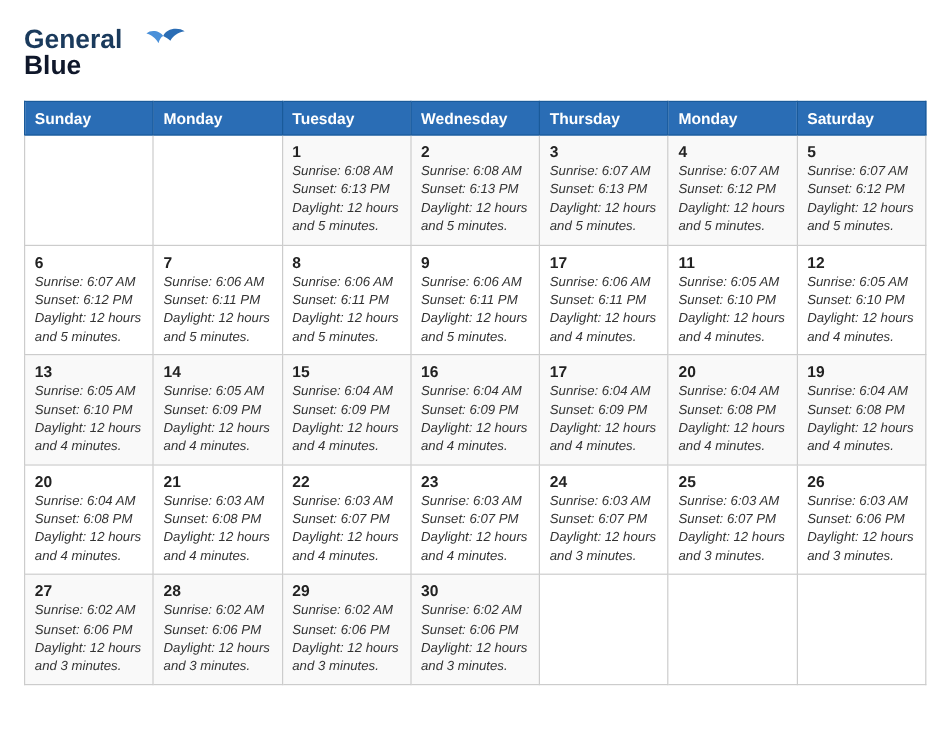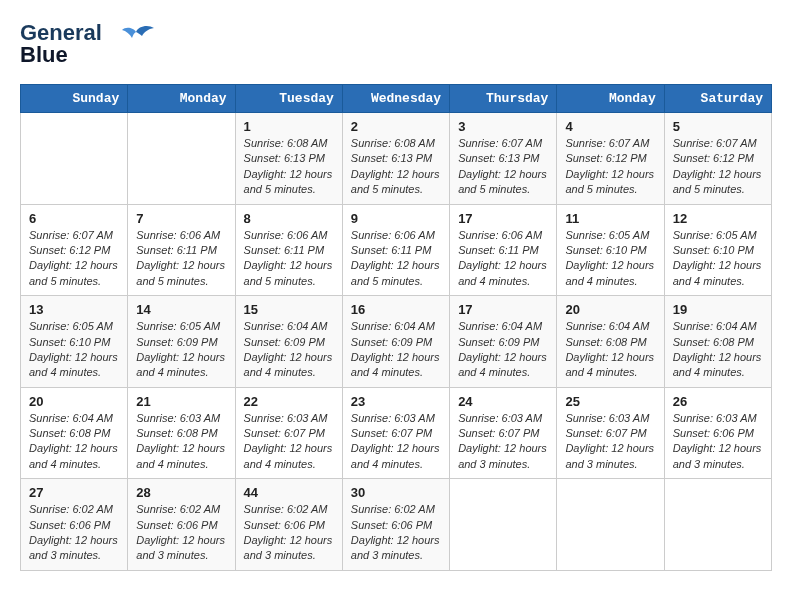--- a/index.html
+++ b/index.html
@@ -16,21 +16,21 @@
       align-items: flex-start;
       margin-bottom: 16px;
     }
     .logo {
       display: flex;
       flex-direction: column;
       align-items: flex-start;
     }
     .logo-row {
       display: flex;
-      align-items: flex-end;
+      align-items: center;
       gap: 16px;
     }
     .title-block {
       text-align: right;
     }
     .title-block h1 {
       font-size: 36px;
       font-weight: bold;
       color: #1a3a5c;
     }
@@ -40,25 +40,24 @@
       font-weight: normal;
     }
     .calendar {
       width: 100%;
       border-collapse: collapse;
       border: 1px solid #ccc;
     }
     .calendar th {
       background: #2a6db5;
       color: #fff;
-      text-align: right;
+      text-align: left;
       padding: 6px 8px;
       font-size: 13px;
       border: 1px solid #1a5a9a;
-      font-family: Liberation Mono, monospace;
     }
     .calendar td {
       vertical-align: top;
       padding: 6px 8px;
       border: 1px solid #ccc;
       width: calc(100% / 7);
       min-height: 80px;
       font-size: 11px;
       background: #fff;
     }
@@ -291,21 +290,21 @@
 Sunset: 6:06 PM
 Daylight: 12 hours and 3 minutes.</div>
         </td>
         <td>
           <span class="day-number">28</span>
           <div class="day-info" style="white-space: pre-line;">Sunrise: 6:02 AM
 Sunset: 6:06 PM
 Daylight: 12 hours and 3 minutes.</div>
         </td>
         <td>
-          <span class="day-number">44</span>
+          <span class="day-number">29</span>
           <div class="day-info" style="white-space: pre-line;">Sunrise: 6:02 AM
 Sunset: 6:06 PM
 Daylight: 12 hours and 3 minutes.</div>
         </td>
         <td>
           <span class="day-number">30</span>
           <div class="day-info" style="white-space: pre-line;">Sunrise: 6:02 AM
 Sunset: 6:06 PM
 Daylight: 12 hours and 3 minutes.</div>
         </td>

